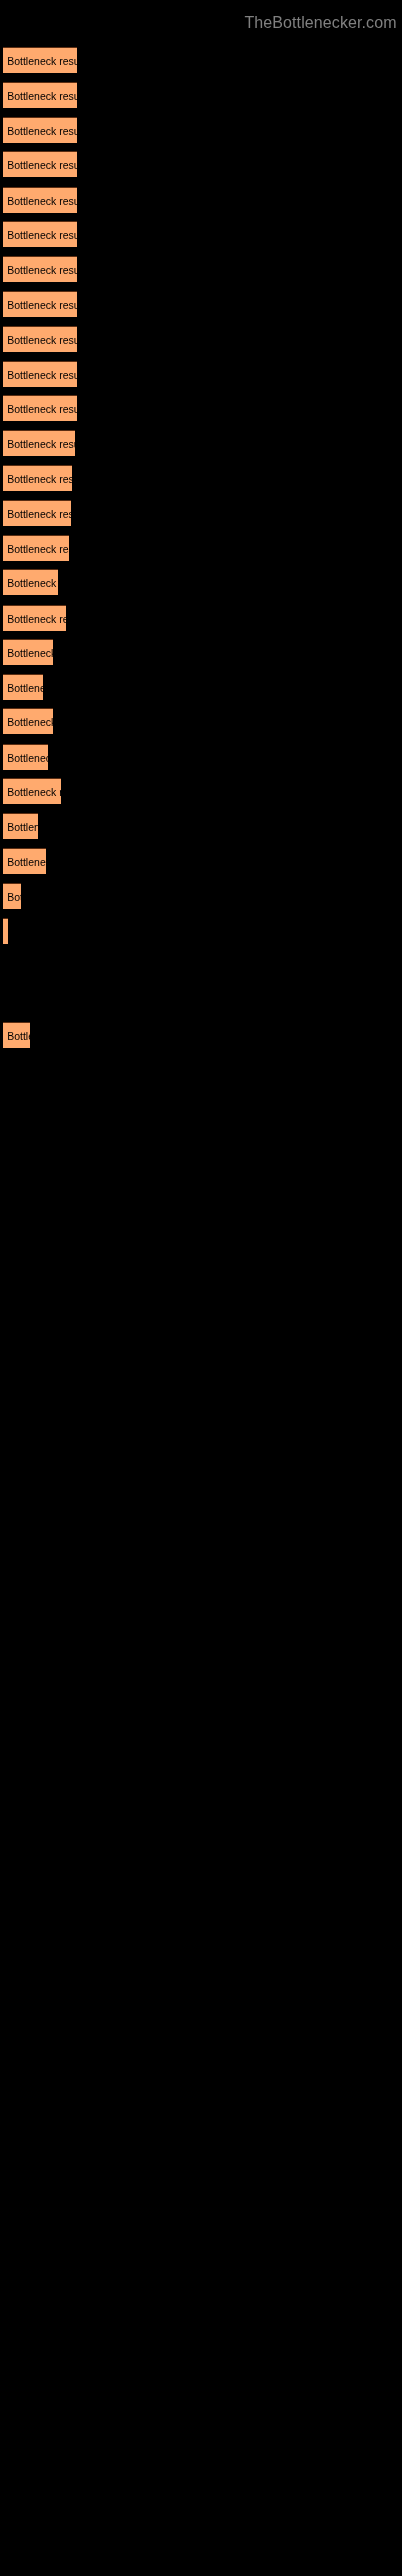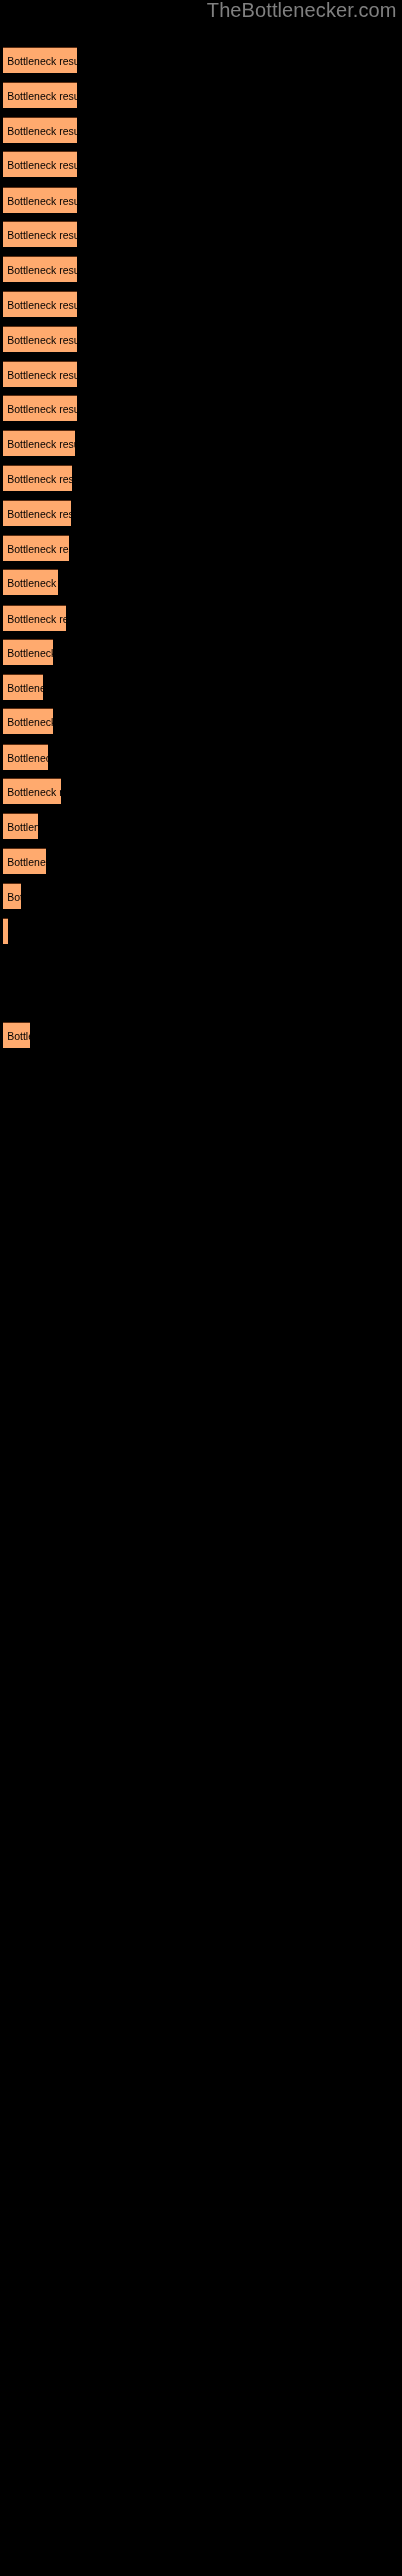--- a/index.html
+++ b/index.html
@@ -12,24 +12,24 @@
     width: 403px;
     height: 2576px;
     position: relative;
     overflow: hidden;
     font-family: "Liberation Sans", sans-serif;
     -webkit-font-smoothing: antialiased;
   }
 
   #site-title {
     position: absolute;
-    top: 0px;
+    top: 12px;
     right: 6.4px;
     color: #808080;
-    font-size: 20px;
+    font-size: 16px;
     line-height: 21px;
     font-family: "Liberation Sans", sans-serif;
     white-space: nowrap;
     letter-spacing: 0.1px;
   }
 
   #chart-area {
     position: absolute;
     left: 0;
     top: 0;

